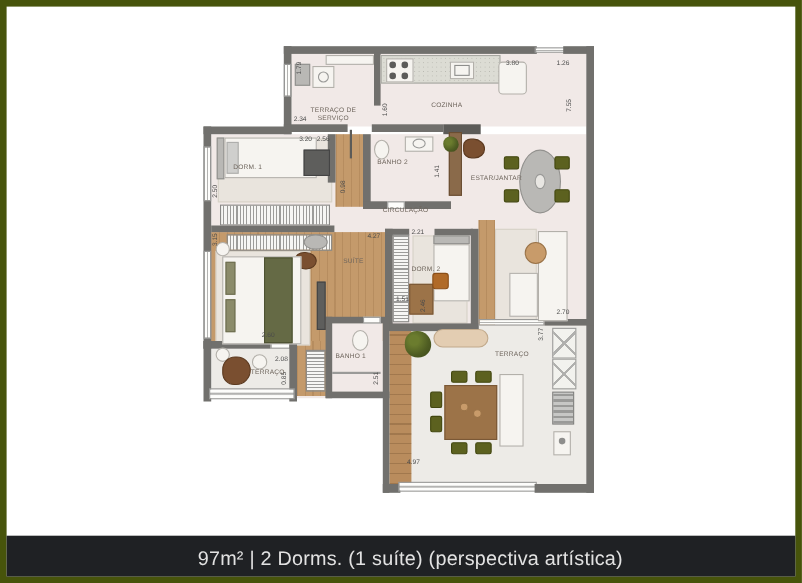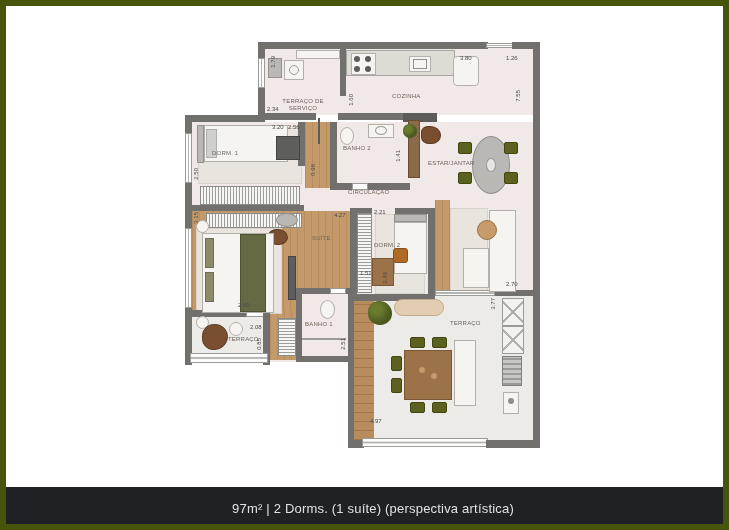--- a/index.html
+++ b/index.html
@@ -40,21 +40,21 @@
     #f2f2ee;border:1px solid #9a9a98;}
   .grill{background:repeating-linear-gradient(0deg,#9a9a98 0 2px,#c7c7c5 2px 5px);border:1px solid #7e7e7c;}
   
   .room-label{font-size:6px;line-height:7px;color:#6e655c;letter-spacing:.2px;text-align:center;}
   .nowrap{white-space:nowrap;}
   .dim{font-size:6px;line-height:6px;color:#4b4b4b;white-space:nowrap;}
   .dim.v{writing-mode:vertical-rl;transform:rotate(180deg);}
   
   .caption-bar{position:absolute;left:-6px;right:-6px;bottom:-6px;height:43px;background:#1f2124;
                display:flex;align-items:center;justify-content:center;}
-  .caption-bar span{color:#e2e2e2;font-size:13px;letter-spacing:.2px;margin-left:17px;}
+  .caption-bar span{color:#e2e2e2;font-size:18px;letter-spacing:.2px;margin-left:17px;}
 </style>
 </head>
 <body>
 
 <div class="page">
   <div class="top-edge abs"></div>
 
   <div class="canvas">
 
     <div class="abs floor" style="left:265px;top:48px;width:268px;height:67px;"></div>

